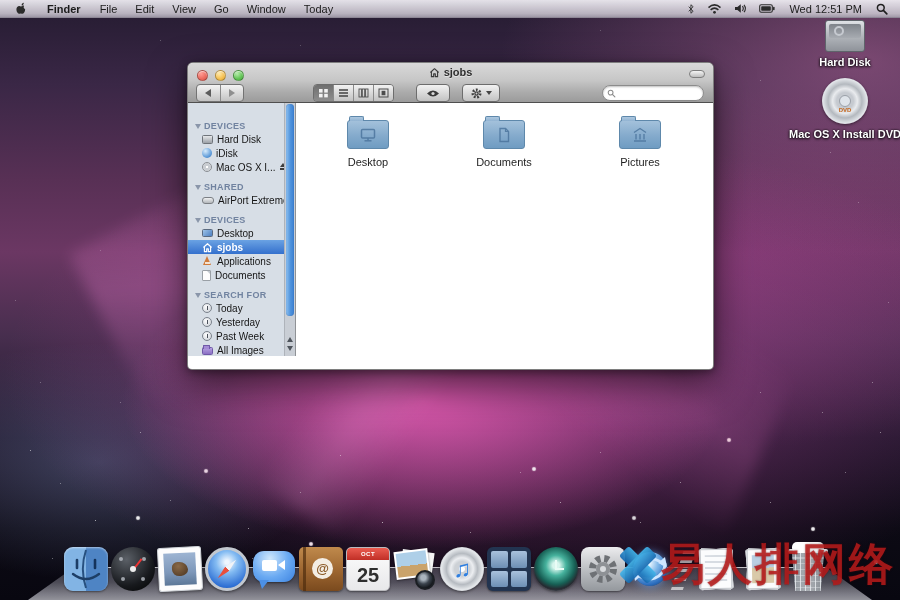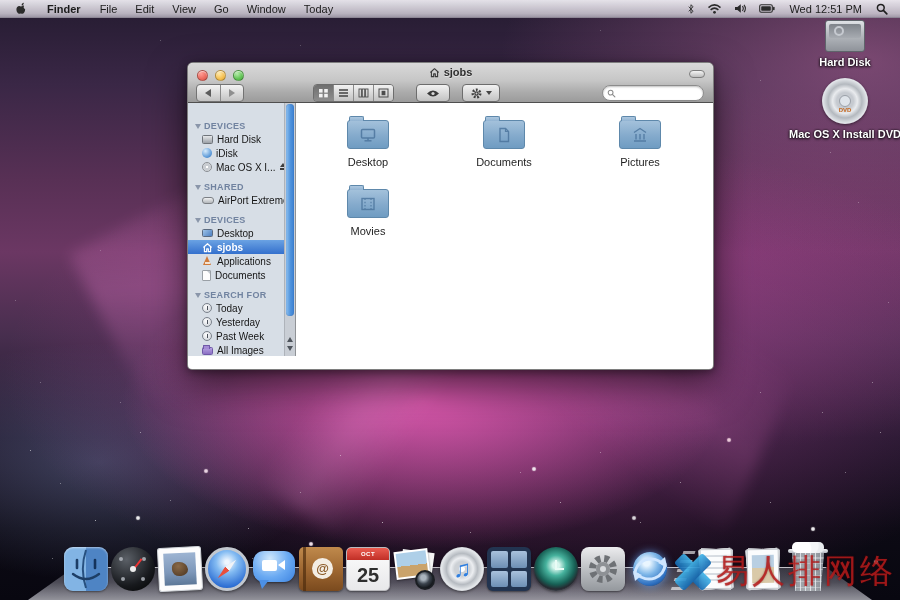--- a/index.html
+++ b/index.html
@@ -275,21 +275,21 @@
       radial-gradient(circle at 55% 35%,#f3f5f7 0 45%,transparent 50%),
       radial-gradient(circle at 82% 62%,#e9ecef 0 40%,transparent 46%);}
 
   
   .watermark{position:absolute;right:4px;bottom:6px;display:flex;align-items:center;gap:2px;z-index:35;pointer-events:none;}
   .wm-logo{position:relative;width:42px;height:42px;opacity:.92;}
   .wm-logo span{position:absolute;left:1px;top:14px;width:40px;height:14px;border-radius:3px;
     background:linear-gradient(180deg,#43b5ea,#1568b0);}
   .wm-logo span:first-child{transform:rotate(45deg);}
   .wm-logo span:last-child{transform:rotate(-45deg);}
-  .wm-text{font-size:33px;font-weight:normal;color:rgba(186,28,28,.82);letter-spacing:3px;
+  .wm-text{font-size:44px;font-weight:bold;color:rgba(186,28,28,.82);letter-spacing:3px;
     text-shadow:0 0 2px rgba(90,0,0,.5);white-space:nowrap;}
 </style>
 </head>
 <body>
 
 <div class="stage">
   <div class="wallpaper"></div>
   <div class="ray ray1"></div>
   <div class="ray ray2"></div>
   <div class="ray ray3"></div>
@@ -533,30 +533,20 @@
                 <svg class="fglyph" width="18" height="18" viewBox="0 0 18 18">
                   <path d="M3 6.5 L9 2.5 L15 6.5" fill="none" stroke="#49729b" stroke-width="1.4"></path>
                   <line x1="5" y1="8" x2="5" y2="13.5" stroke="#49729b" stroke-width="1.4"></line>
                   <line x1="9" y1="8" x2="9" y2="13.5" stroke="#49729b" stroke-width="1.4"></line>
                   <line x1="13" y1="8" x2="13" y2="13.5" stroke="#49729b" stroke-width="1.4"></line>
                   <line x1="3" y1="15" x2="15" y2="15" stroke="#49729b" stroke-width="1.5"></line>
                 </svg>
               </div>
             <div class="flabel">Pictures</div>
           </div>
-          <div class="fitem">
-            <div class="folder">
-                <svg class="fglyph" width="18" height="18" viewBox="0 0 18 18">
-                  <rect x="3" y="3.5" width="12" height="11" fill="none" stroke="#49729b" stroke-width="1.4"></rect>
-                  <line x1="6" y1="3.5" x2="6" y2="14.5" stroke="#49729b" stroke-width="1.2" stroke-dasharray="1.6 1.6"></line>
-                  <line x1="12" y1="3.5" x2="12" y2="14.5" stroke="#49729b" stroke-width="1.2" stroke-dasharray="1.6 1.6"></line>
-                </svg>
-              </div>
-            <div class="flabel">Movies</div>
-          </div>
         </div>
       </div>
     </div>
 
   </div>
 
   <div class="dicon" style="left:795px;top:20px;width:100px;">
     <div class="hd-box"></div>
     <div class="dicon-label">Hard Disk</div>
   </div>

